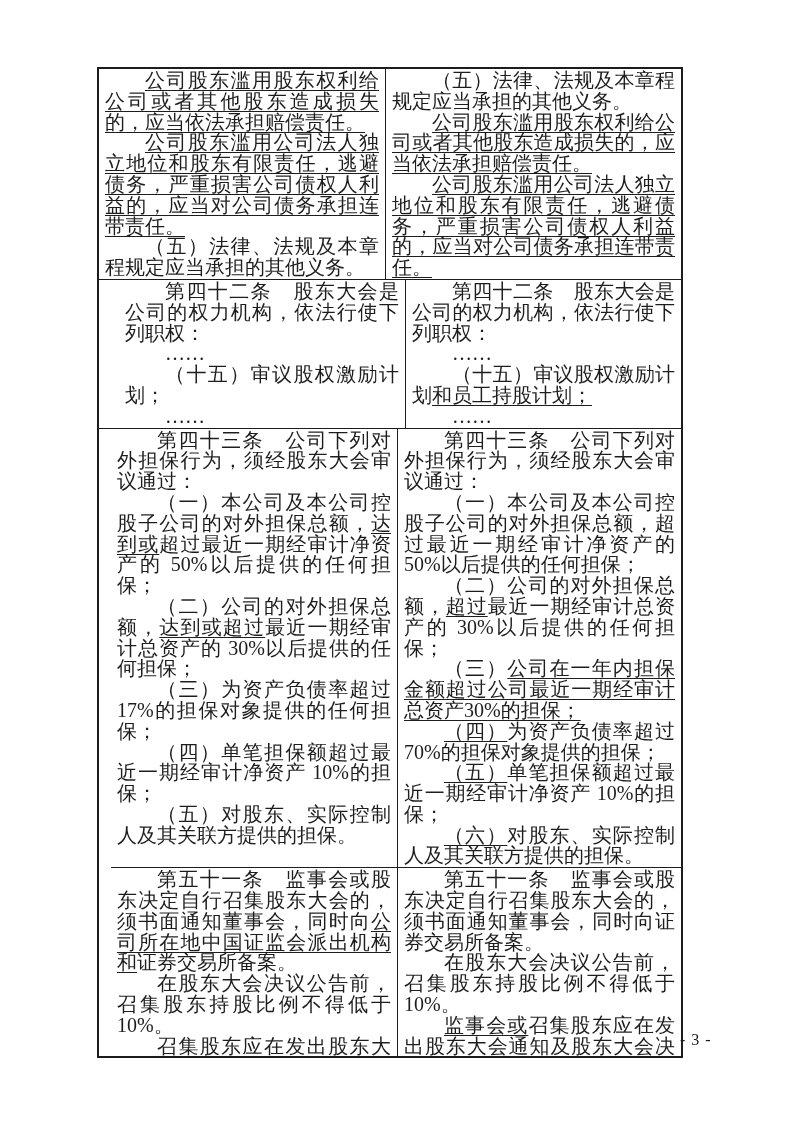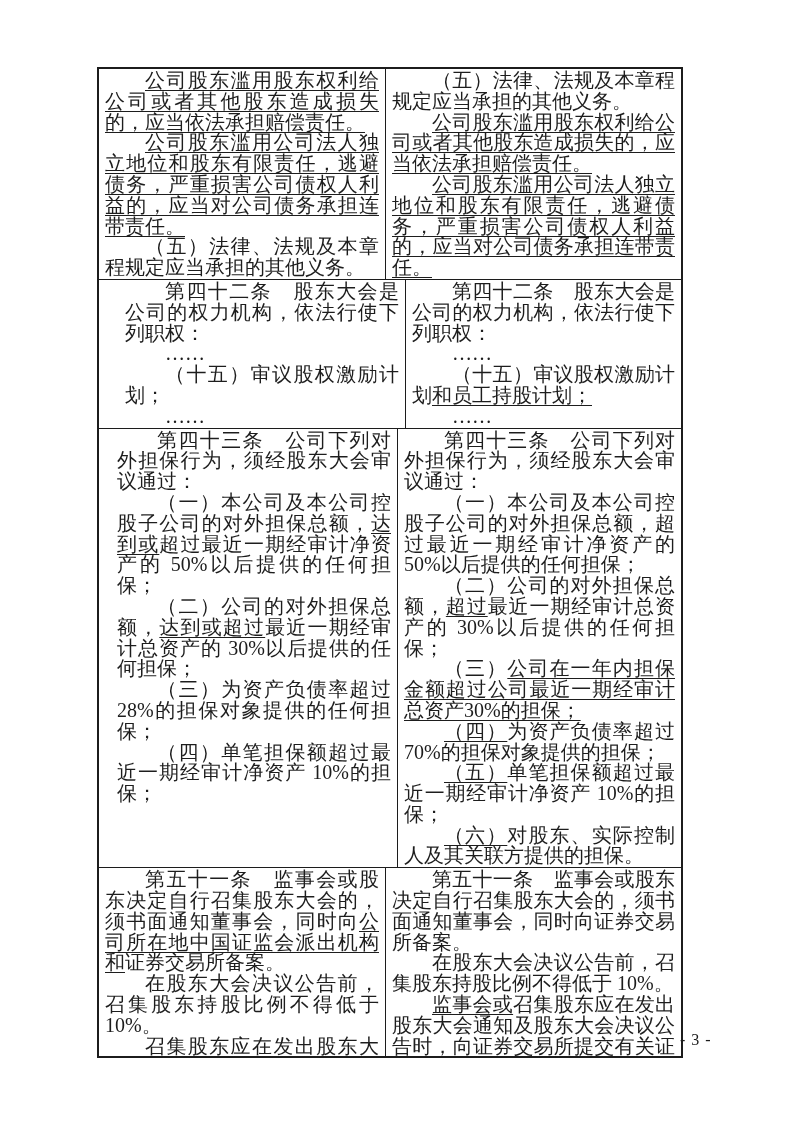--- a/index.html
+++ b/index.html
@@ -50,21 +50,21 @@
     flex: 0 0 287px;
     border-right: 1.5px solid #1c1c1c;
   }
   .cmp-cell.right {
     flex: 1 1 auto;
   }
   .r1 { min-height: 186px; }
   .r2 { min-height: 104px; }
   .r3 { min-height: 124px; padding-left: 20px; }
   .r4 { min-height: 334px; padding-left: 12px; }
-  .r5 { min-height: 188px; max-height: 188px; }
+  .r5 { min-height: 188px; max-height: 188px; margin-left: 12px; }
   .r5 .cmp-cell { max-height: 188px; }
   .cmp-cell p {
     margin: 0;
     text-indent: 2em;
   }
   .seg-u {
     text-decoration: underline;
     text-underline-offset: 3px;
     text-decoration-thickness: 1px;
   }
@@ -107,22 +107,23 @@
           <p><span>……</span></p>
           <p><span>（十五）审议股权激励计划</span><span class="seg-u">和员工持股计划；</span></p>
           <p><span>……</span></p>
         </div>
       </div>
       <div class="cmp-row r4">
         <div class="cmp-cell left">
           <p><span>第四十三条　公司下列对外担保行为，须经股东大会审议通过：</span></p>
           <p><span>（一）本公司及本公司控股子公司的对外担保总额，</span><span class="seg-u">达到或</span><span>超过最近一期经审计净资产的 50%以后提供的任何担保；</span></p>
           <p><span>（二）公司的对外担保总额，</span><span class="seg-u">达到或超过</span><span>最近一期经审计总资产的 30%以后提供的任何担保；</span></p>
-          <p><span>（三）为资产负债率超过 28%的担保对象提供的任何担保；</span></p>
+          <p><span>（三）为资产负债率超过 17%的担保对象提供的任何担保；</span></p>
           <p><span>（四）单笔担保额超过最近一期经审计净资产 10%的担保；</span></p>
+          <p><span>（五）对股东、实际控制人及其关联方提供的担保。</span></p>
         </div>
         <div class="cmp-cell right">
           <p><span>第四十三条　公司下列对外担保行为，须经股东大会审议通过：</span></p>
           <p><span>（一）本公司及本公司控股子公司的对外担保总额，超过最近一期经审计净资产的 50%以后提供的任何担保；</span></p>
           <p><span>（二）公司的对外担保总额，</span><span class="seg-u">超过</span><span>最近一期经审计总资产的 30%以后提供的任何担保；</span></p>
           <p><span>（三）</span><span class="seg-u">公司在一年内担保金额超过公司最近一期经审计总资产30%的担保；</span></p>
           <p><span class="seg-u">（四）</span><span>为资产负债率超过 70%的担保对象提供的担保；</span></p>
           <p><span class="seg-u">（五）</span><span>单笔担保额超过最近一期经审计净资产 10%的担保；</span></p>
           <p><span class="seg-u">（六）</span><span>对股东、实际控制人及其关联方提供的担保。</span></p>
         </div>

